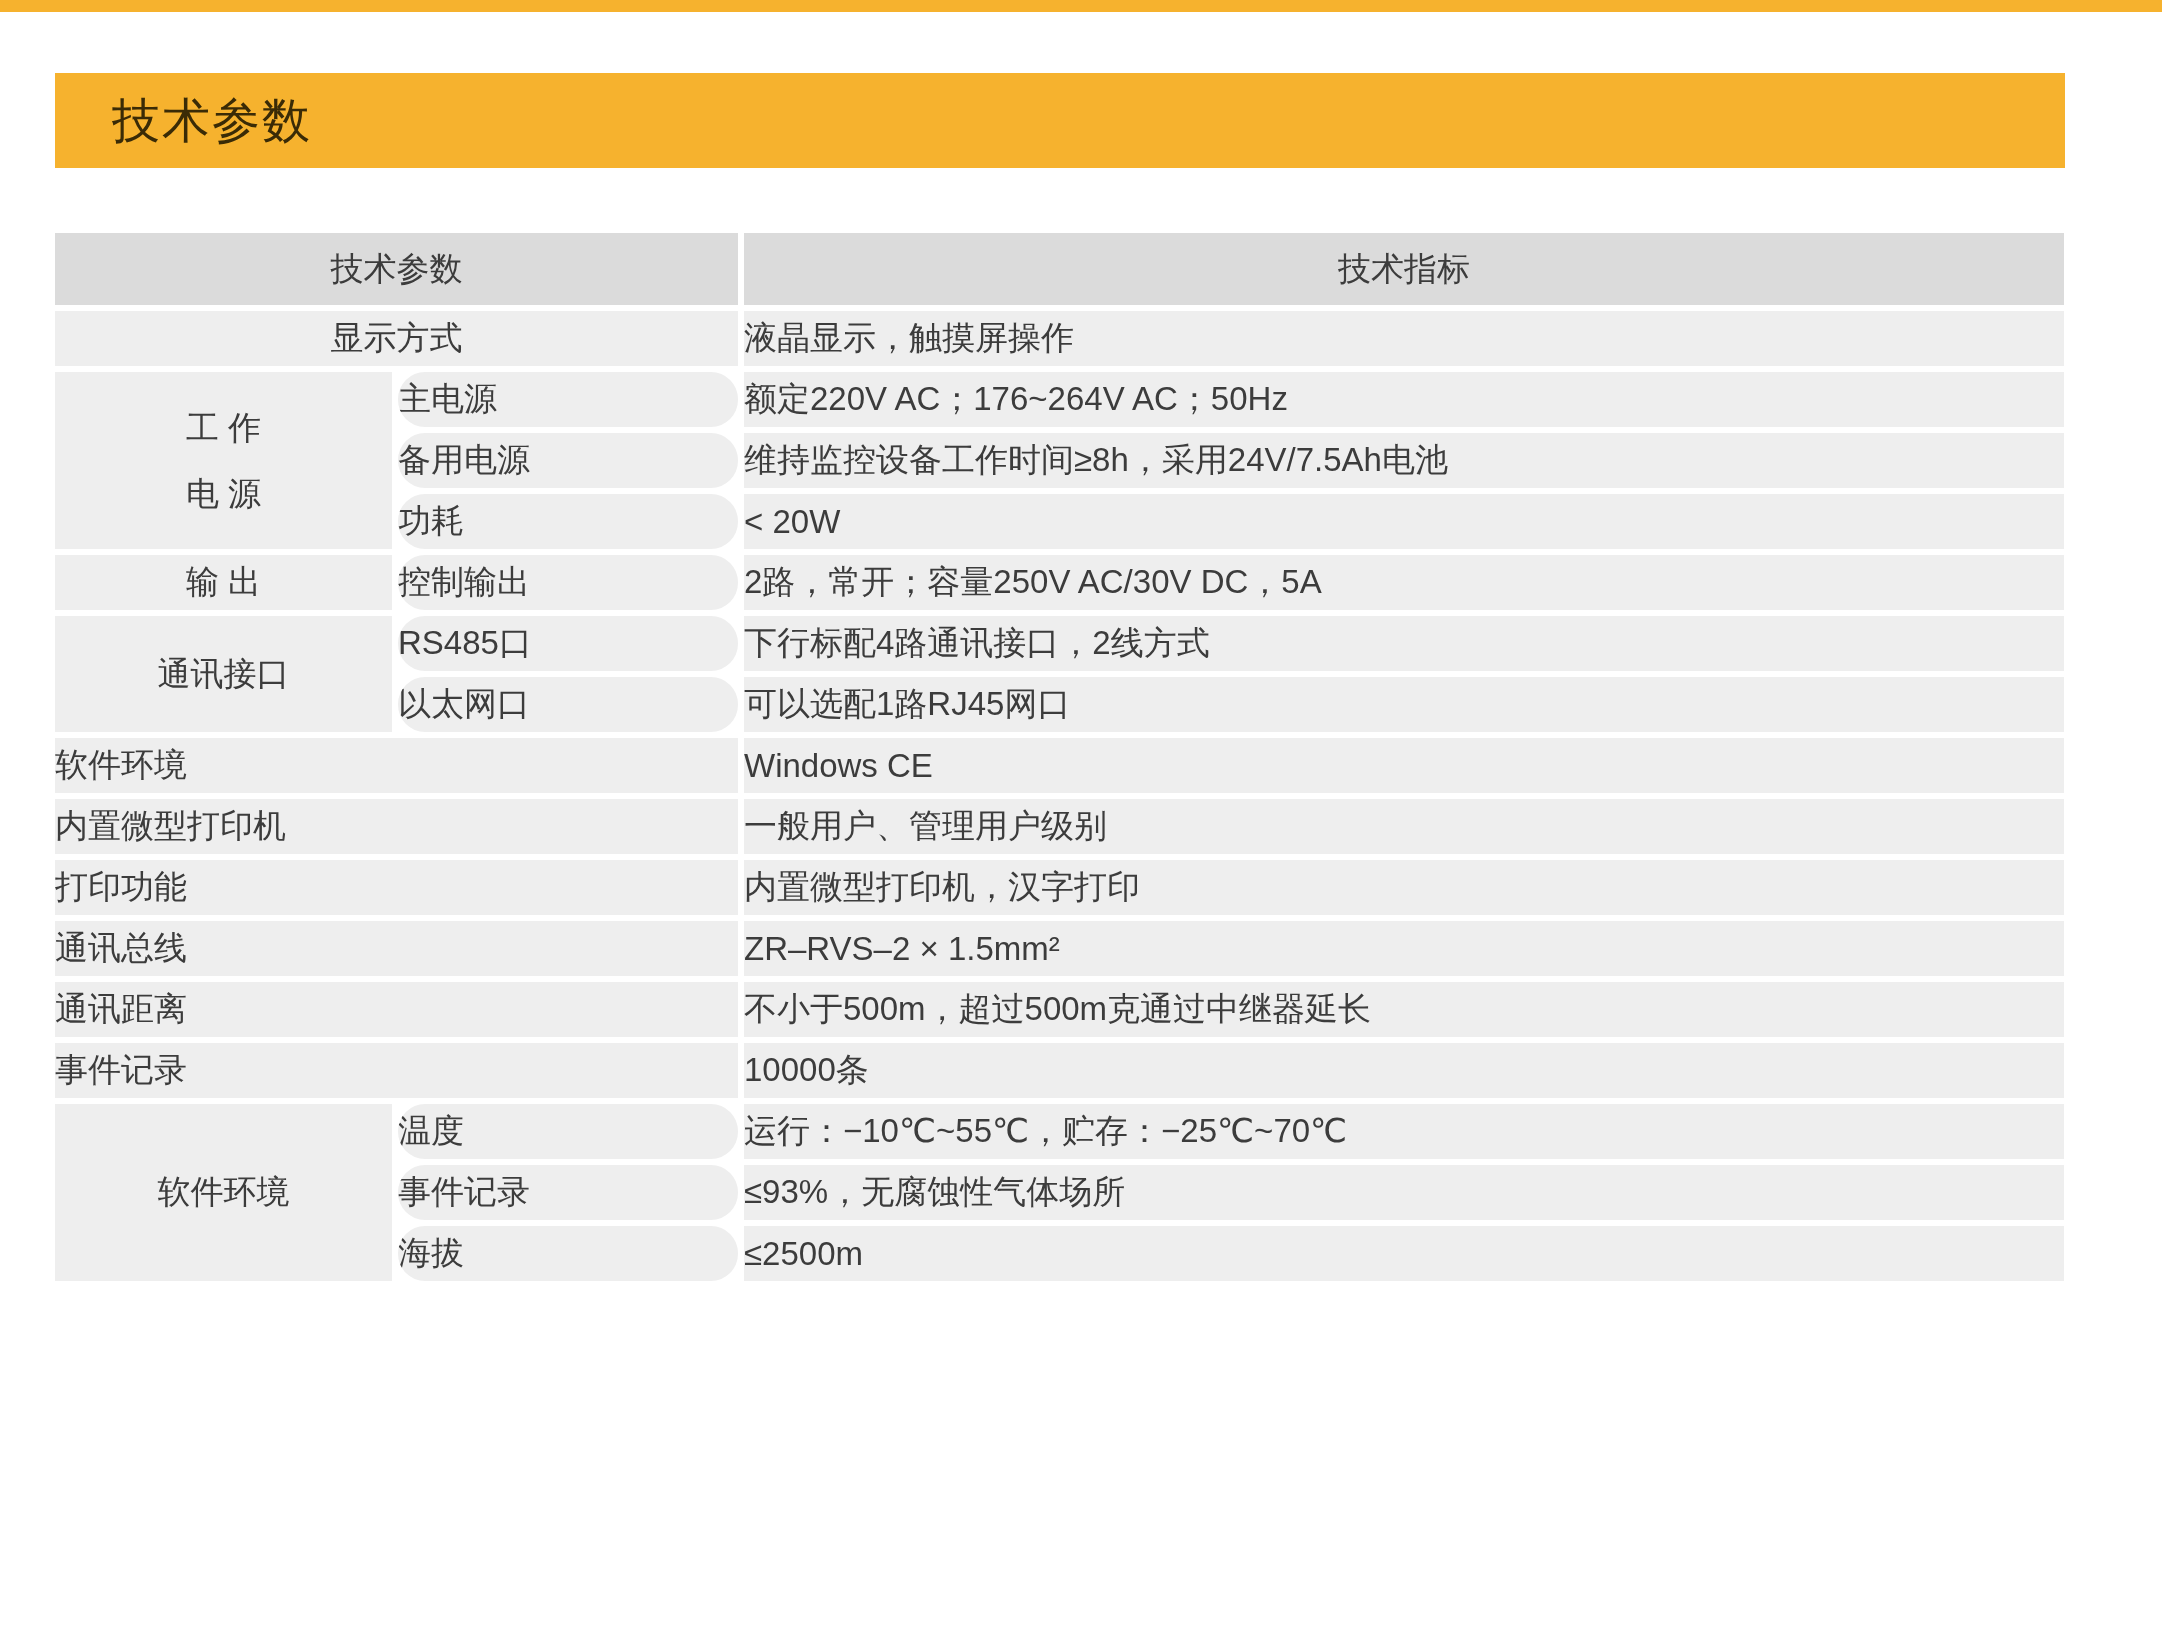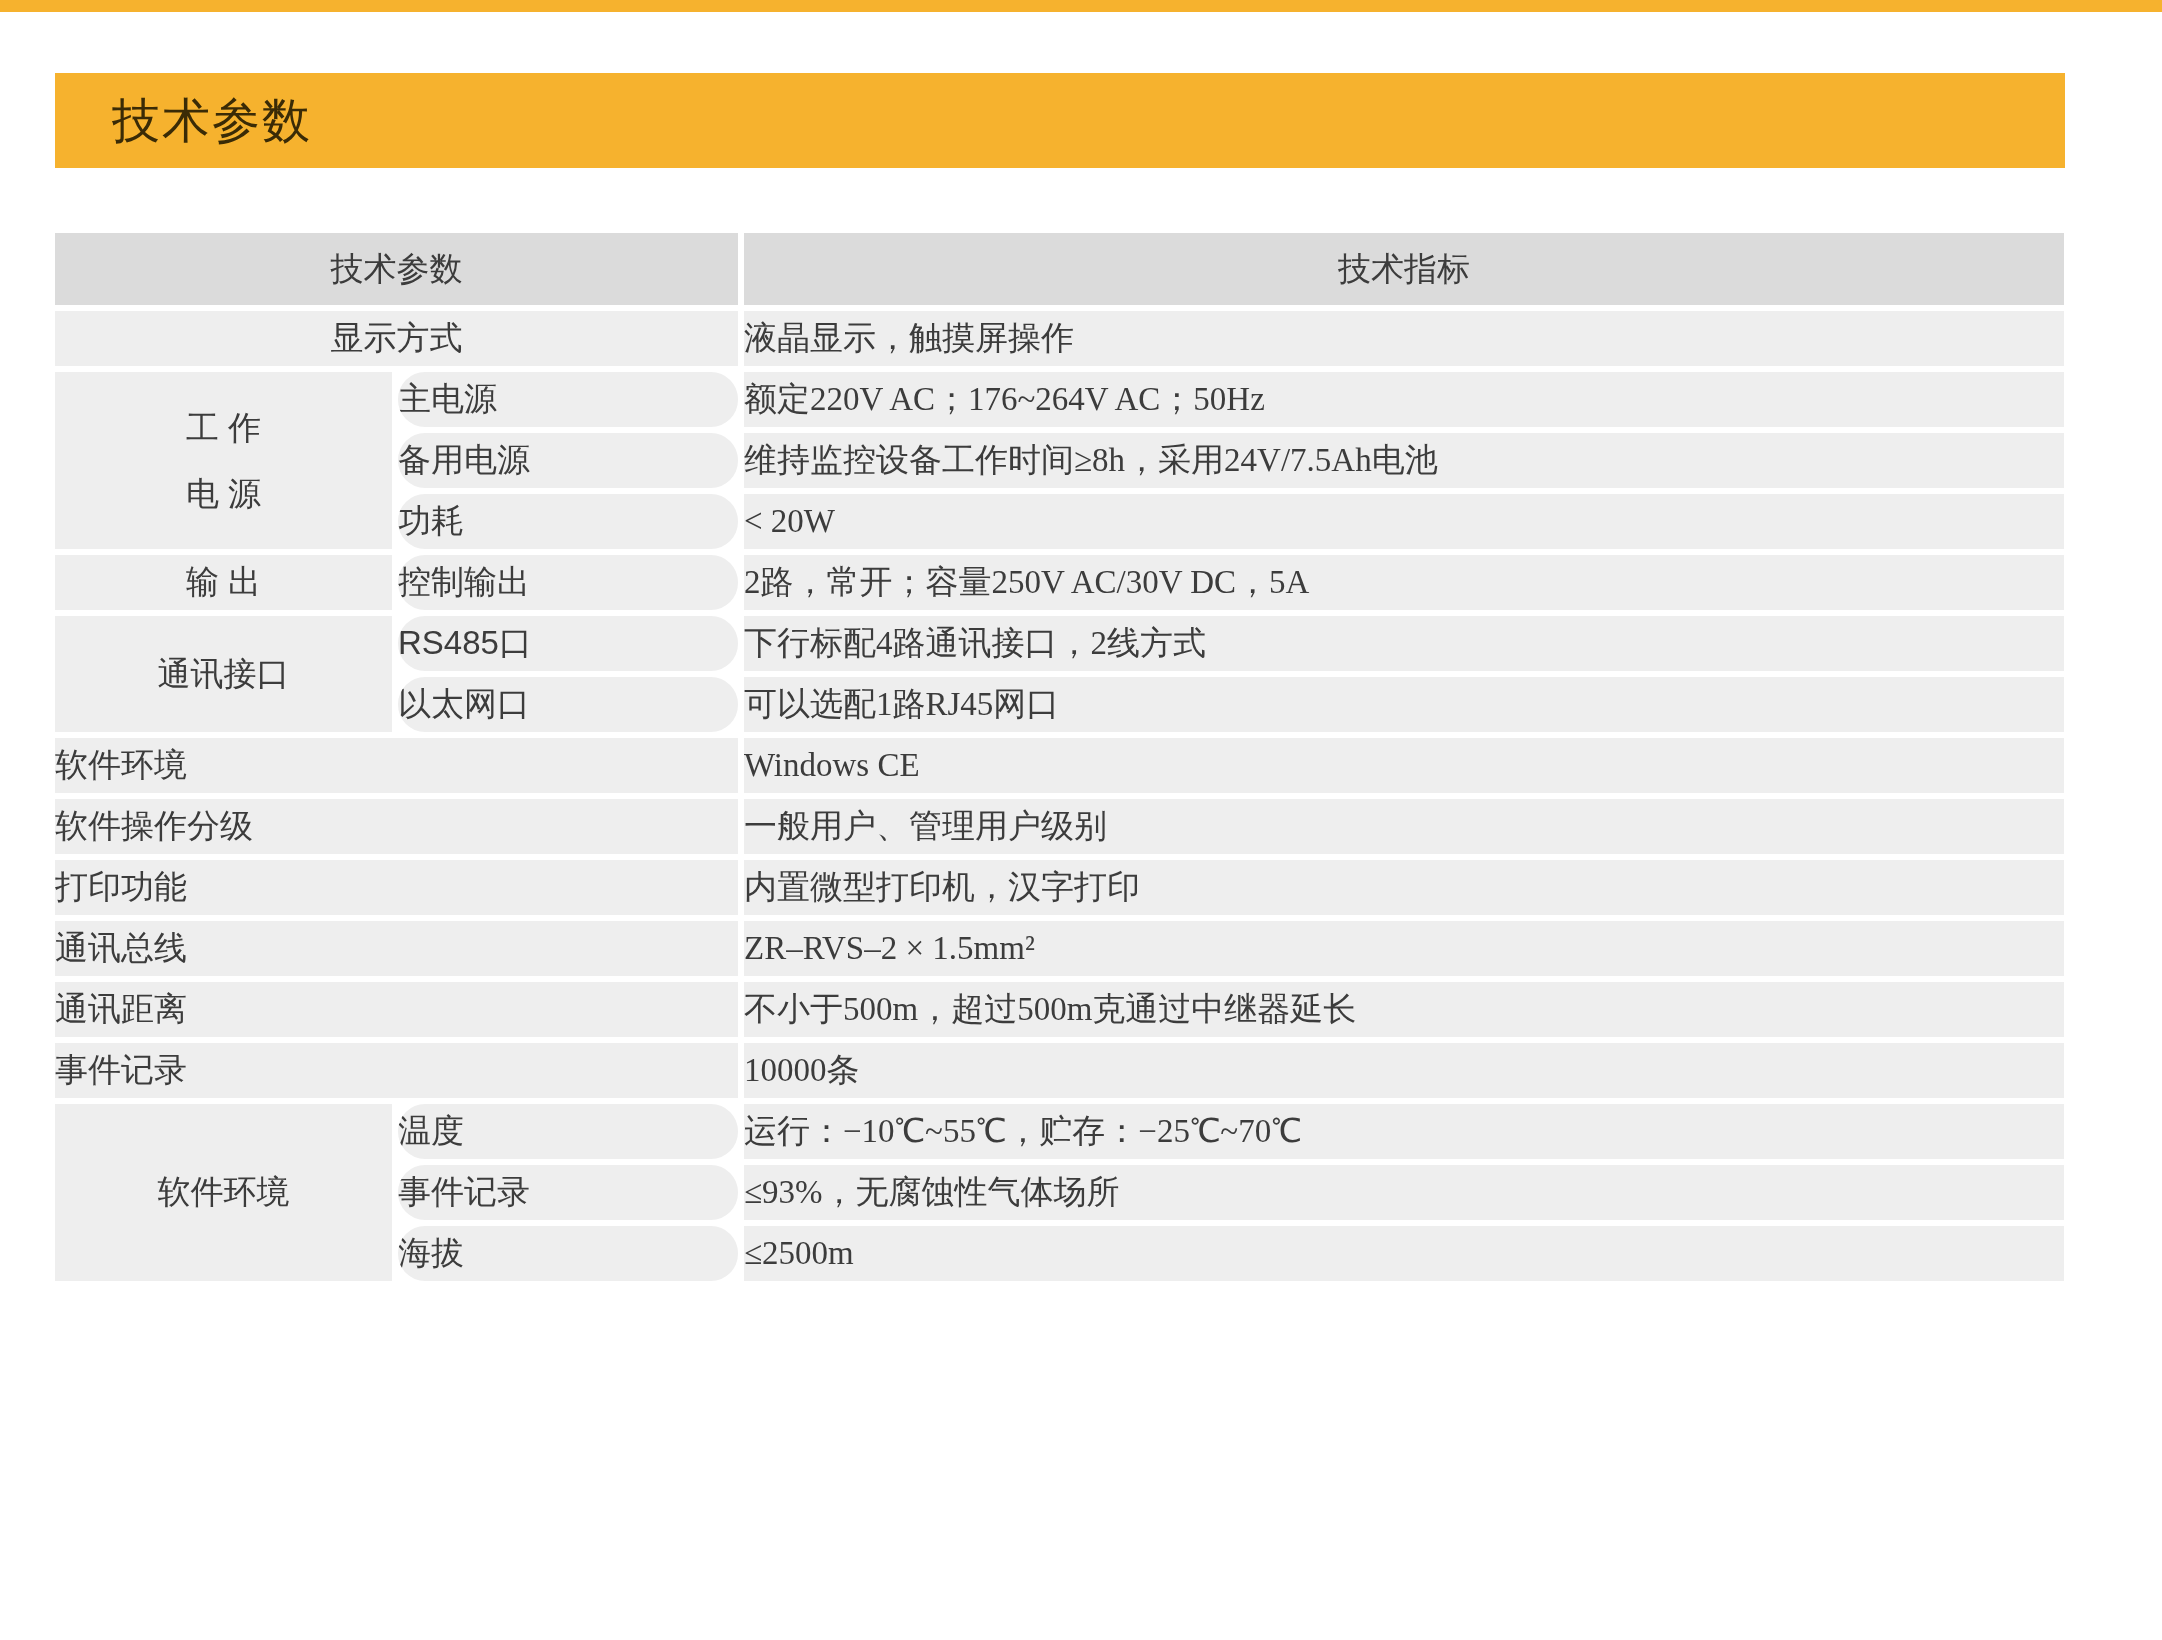--- a/index.html
+++ b/index.html
@@ -51,21 +51,21 @@
   table.spec th{
     background:#dbdbdb;
     height:72px;
     text-align:center;
     font-weight:400;
   }
   td.c-center{text-align:center;}
   td.c-group{text-align:center;}
   td.c-label-left{padding-left:103px;}
   td.c-sub{padding-left:62px;border-radius:27px;}
-  td.c-val{padding-left:54px;font-family:Liberation Serif, serif;}
+  td.c-val{padding-left:54px;}
   .two-line div{line-height:66px;}
 </style>
 </head>
 <body>
 
 <div class="top-strip"></div>
 
 <div class="title-bar">
   <span class="title">技术参数</span>
 </div>
@@ -120,21 +120,21 @@
     <tr>
       <td class="c-sub">以太网口</td>
       <td class="c-val">可以选配1路RJ45网口</td>
     </tr>
 
     <tr>
       <td colspan="2" class="c-label-left">软件环境</td>
       <td class="c-val">Windows CE</td>
     </tr>
     <tr>
-      <td colspan="2" class="c-label-left">软件操作分级</td>
+      <td colspan="2" class="c-label-left">内置微型打印机</td>
       <td class="c-val">一般用户、管理用户级别</td>
     </tr>
     <tr>
       <td colspan="2" class="c-label-left">打印功能</td>
       <td class="c-val">内置微型打印机，汉字打印</td>
     </tr>
     <tr>
       <td colspan="2" class="c-label-left">通讯总线</td>
       <td class="c-val">ZR–RVS–2 × 1.5mm²</td>
     </tr>

